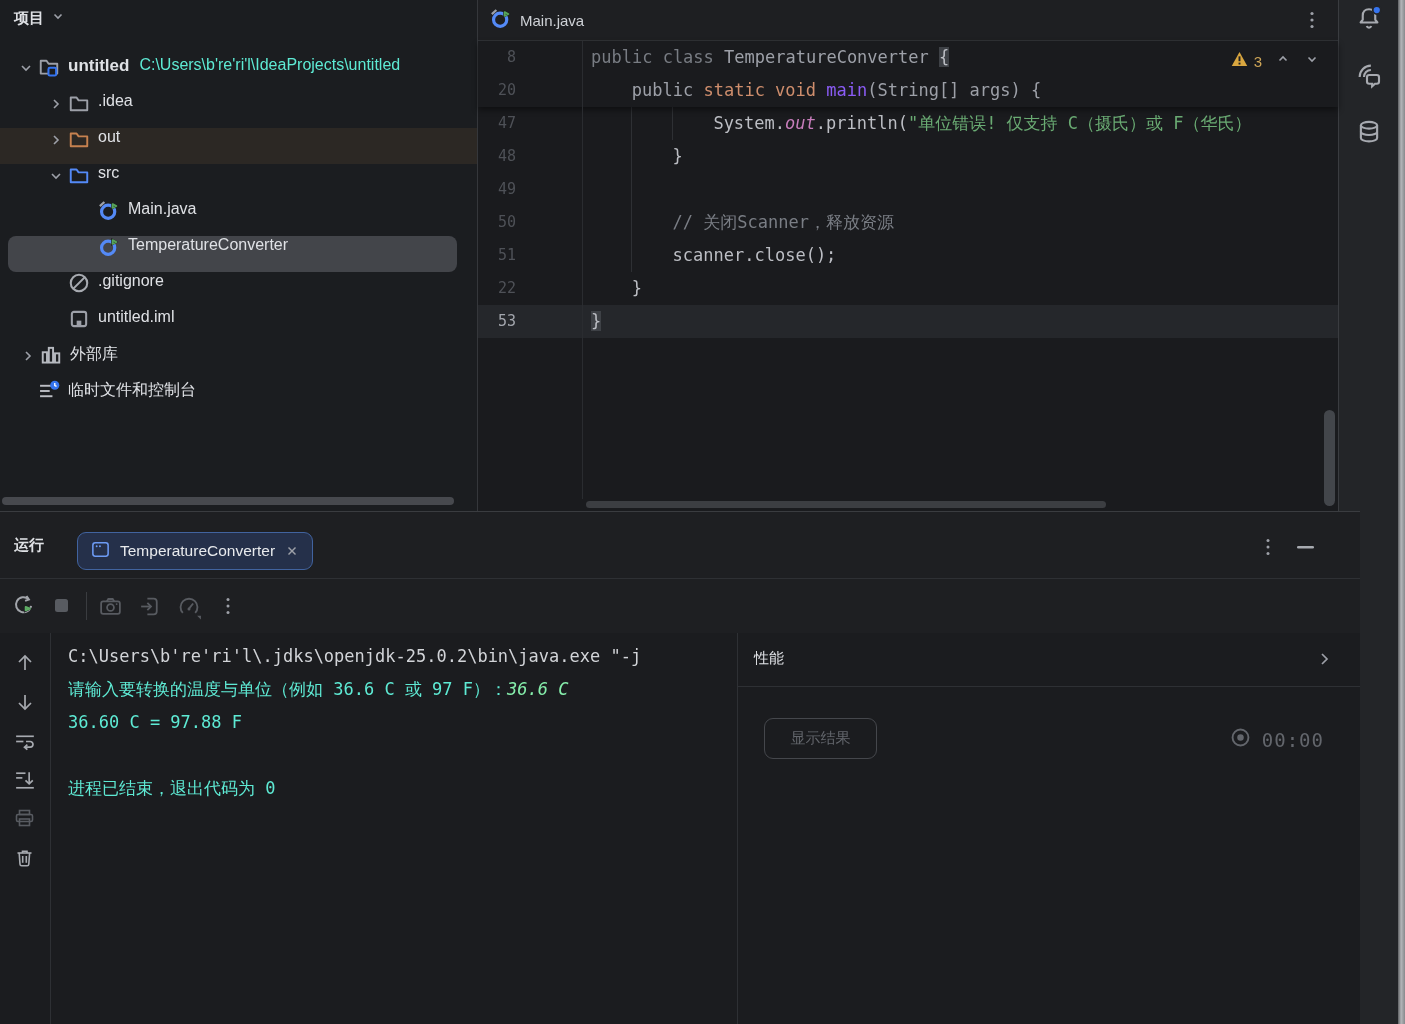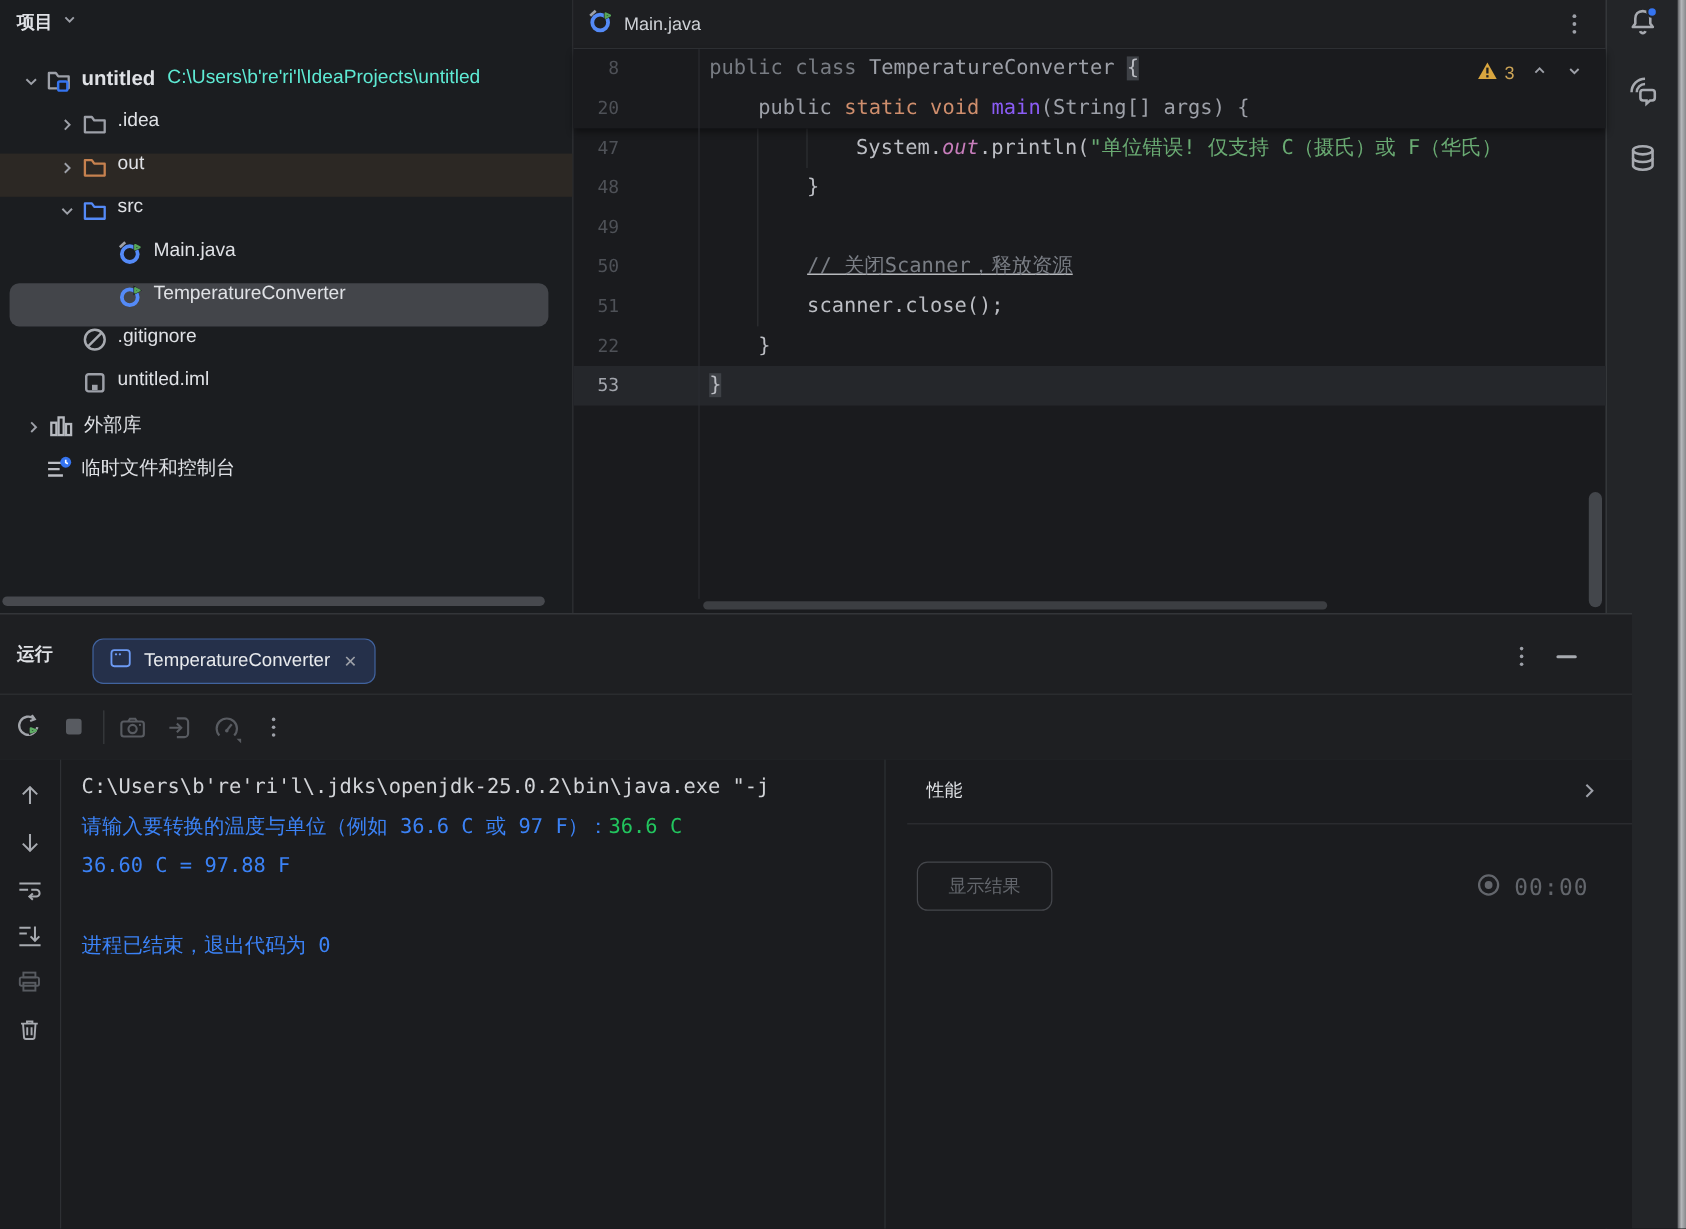--- a/index.html
+++ b/index.html
@@ -58,23 +58,23 @@
   #run-kebab{position:absolute;left:1256px;top:23px;width:24px;height:24px;}
   #run-minimize{position:absolute;left:1294px;top:23px;width:24px;height:24px;}
   #run-toolbar{position:absolute;left:0;top:66px;right:0;height:54px;border-top:1px solid #2e3034;border-bottom:1px solid #2e3034;}
   .tb-btn{position:absolute;top:15px;width:24px;height:24px;}
   #tb-sep{position:absolute;left:86px;top:13px;width:1px;height:28px;background:#3a3c40;}
   #run-body{position:absolute;left:0;top:121px;right:0;bottom:0;background:#1b1c1f;}
   #console-gutter{position:absolute;left:0;top:0;bottom:0;width:50px;border-right:1px solid #2e3034;}
   .g-btn{position:absolute;left:13px;width:24px;height:24px;}
   #console{position:absolute;left:51px;top:0;width:686px;bottom:0;padding:7px 0 0 17px;box-sizing:border-box;overflow:hidden;}
   .con-line{height:33px;line-height:33px;white-space:pre;font-size:17px;font-family:"DejaVu Sans Mono",monospace;}
-  .k-sys{color:#d2d4d8;} .k-out{color:#3b82f6;} .k-input{color:#22c55e;}
+  .k-sys{color:#d2d4d8;} .k-out{color:#5eead4;} .k-input{color:#86efac;font-style:italic;}
   #subpanel{position:absolute;left:737px;right:0;top:0;bottom:0;border-left:1px solid #2e3034;}
-  #subpanel-header{position:absolute;left:18px;top:0;right:0;height:53px;border-bottom:1px solid #2e3034;}
+  #subpanel-header{position:absolute;left:0;top:0;right:0;height:53px;border-bottom:1px solid #2e3034;}
   #subpanel-header .ttl{position:absolute;left:16px;top:16px;font-size:15px;color:#dfe1e5;}
   #subpanel-chev{position:absolute;right:26px;top:16px;width:20px;height:20px;}
   #show-result-btn{position:absolute;left:26px;top:85px;width:113px;height:41px;border-radius:9px;border:1px solid #45474c;background:transparent;color:#63666c;font-size:15px;font-family:"Liberation Sans",sans-serif;}
   #timer{position:absolute;right:36px;top:93px;display:flex;align-items:center;gap:10px;color:#63666c;}
   #timer .tval{font-size:19px;font-family:"DejaVu Sans Mono",monospace;letter-spacing:1px;}
 </style>
 </head>
 <body>
 
 <div id="app">
@@ -265,21 +265,21 @@
           <div class="cline">
             <span class="num">48</span>
             <span class="ctext" style="padding-left: 81.6px;"><span class="c-plain">}</span></span>
           </div>
           <div class="cline">
             <span class="num">49</span>
             <span class="ctext" style="padding-left: 0px;"></span>
           </div>
           <div class="cline">
             <span class="num">50</span>
-            <span class="ctext" style="padding-left: 81.6px; text-decoration: underline;"><span class="c-cmt">// 关闭Scanner，释放资源</span></span>
+            <span class="ctext" style="padding-left: 81.6px;"><span class="c-cmt">// 关闭Scanner，释放资源</span></span>
           </div>
           <div class="cline">
             <span class="num">51</span>
             <span class="ctext" style="padding-left: 81.6px;"><span class="c-plain">scanner.close();</span></span>
           </div>
           <div class="cline">
             <span class="num">22</span>
             <span class="ctext" style="padding-left: 40.8px;"><span class="c-plain">}</span></span>
           </div>
           <div class="cline current">

